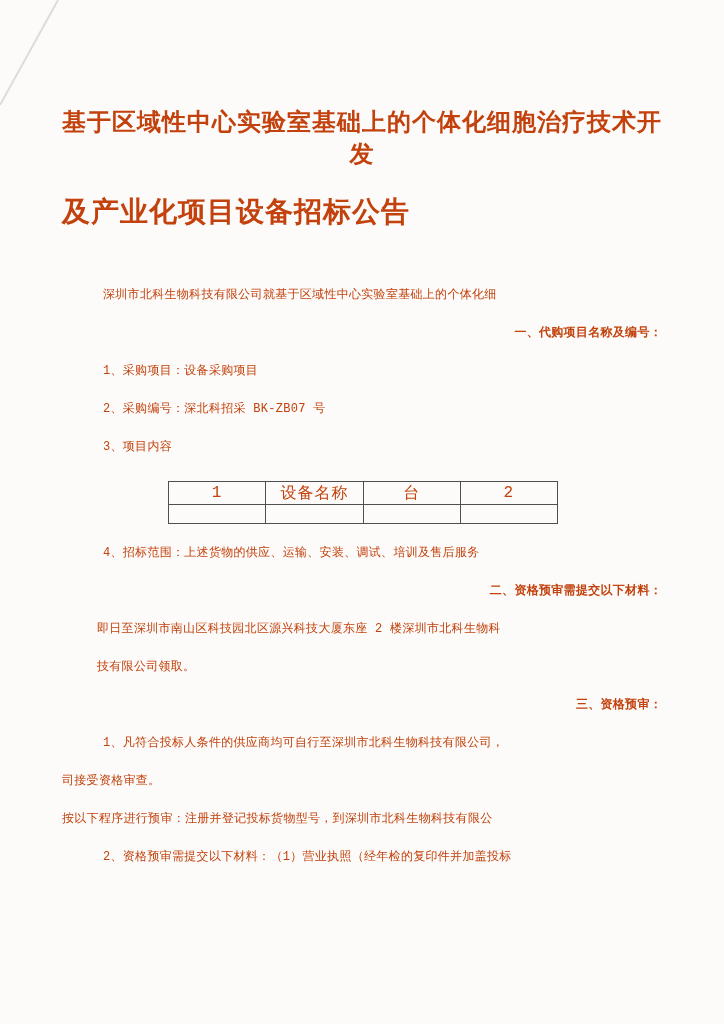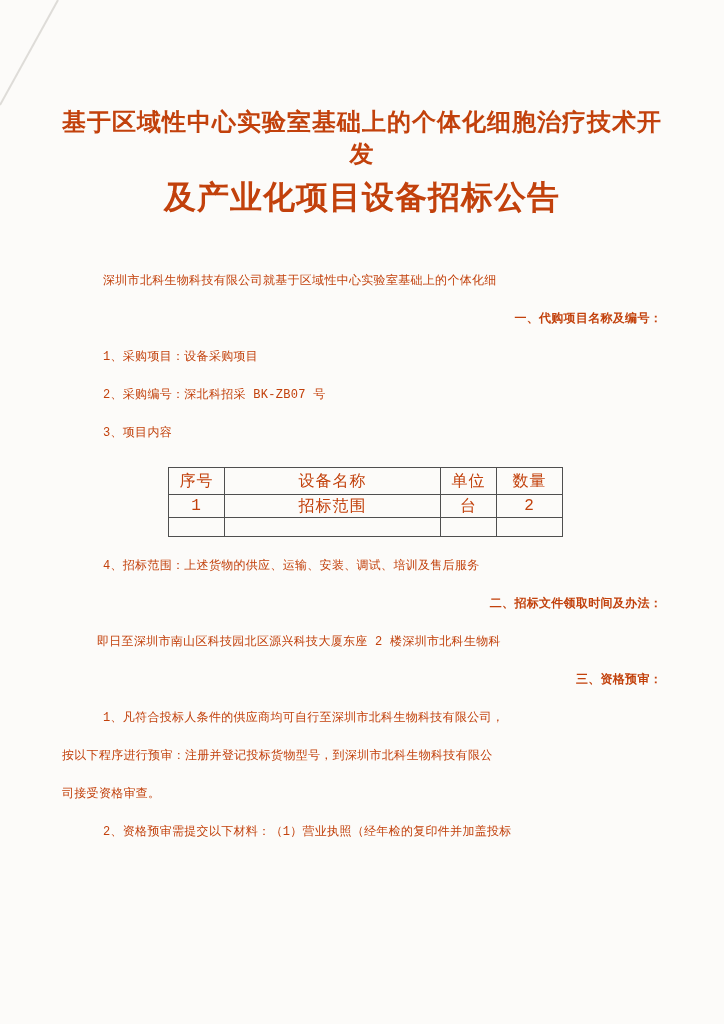--- a/index.html
+++ b/index.html
@@ -16,23 +16,22 @@
   .scan-svg{position:absolute;top:0;left:0;pointer-events:none;}
   .content{position:absolute;left:62px;top:0;width:600px;}
   .title1{
     margin-top:108px;
     text-align:center;
     font-size:24px;line-height:32px;
     font-weight:bold;
     letter-spacing:1px;
   }
   .title2{
-    margin-top:12px;
-    text-align:center;
-    font-size:32px;line-height:32px;
+    margin-top:26px;
+    font-size:28px;line-height:32px;
     font-weight:bold;
     letter-spacing:1px;
   }
   .intro{margin-top:46px;}
   .ln{
     font-size:12px;
     line-height:38px;
     letter-spacing:0.3px;
     white-space:nowrap;
   }
@@ -86,55 +85,50 @@
       <span class="sec-num">一、</span><span>代购项目名称及编号：</span>
     </div>
 
     <div class="ln indent">1、采购项目：设备采购项目</div>
     <div class="ln indent">2、采购编号：深北科招采 BK-ZB07 号</div>
     <div class="ln indent">3、项目内容</div>
 
     <div class="table-wrap">
       <table class="items">
         <tbody>
-            <tr class="hdr">
-          <th class="col-no">序号</th>
-          <th class="col-name">设备名称</th>
-          <th class="col-unit">单位</th>
-          <th class="col-qty">数量</th>
-        </tr>
         <tr class="r1">
           <td>1</td>
-          <td class="name-cell">招标范围</td>
+          <td class="name-cell">设备名称</td>
           <td>台</td>
           <td>2</td>
         </tr>
         <tr class="r2">
           <td></td>
           <td class="name-cell"></td>
           <td></td>
           <td></td>
         </tr>
       </tbody>
         </table>
     </div>
 
     <div class="ln indent">4、招标范围：上述货物的供应、运输、安装、调试、培训及售后服务</div>
 
     <div class="ln sec-head">
-      <span class="sec-num">二、</span><span>招标文件领取时间及办法：</span>
+      <span class="sec-num">二、</span><span>资格预审需提交以下材料：</span>
     </div>
 
     <div class="s2-body">
       <div class="ln">即日至深圳市南山区科技园北区源兴科技大厦东座 2 楼深圳市北科生物科</div>
+      <div class="ln">技有限公司领取。</div>
     </div>
 
     <div class="ln sec-head">
       <span class="sec-num">三、</span><span>资格预审：</span>
     </div>
 
     <div class="ln indent">1、凡符合投标人条件的供应商均可自行至深圳市北科生物科技有限公司，</div>
+    <div class="ln">司接受资格审查。</div>
     <div class="ln">按以下程序进行预审：注册并登记投标货物型号，到深圳市北科生物科技有限公</div>
-    <div class="ln">司接受资格审查。</div>
     <div class="ln indent">2、资格预审需提交以下材料：（1）营业执照（经年检的复印件并加盖投标</div>
 
   </div>
 </div>
 
 </body></html>

